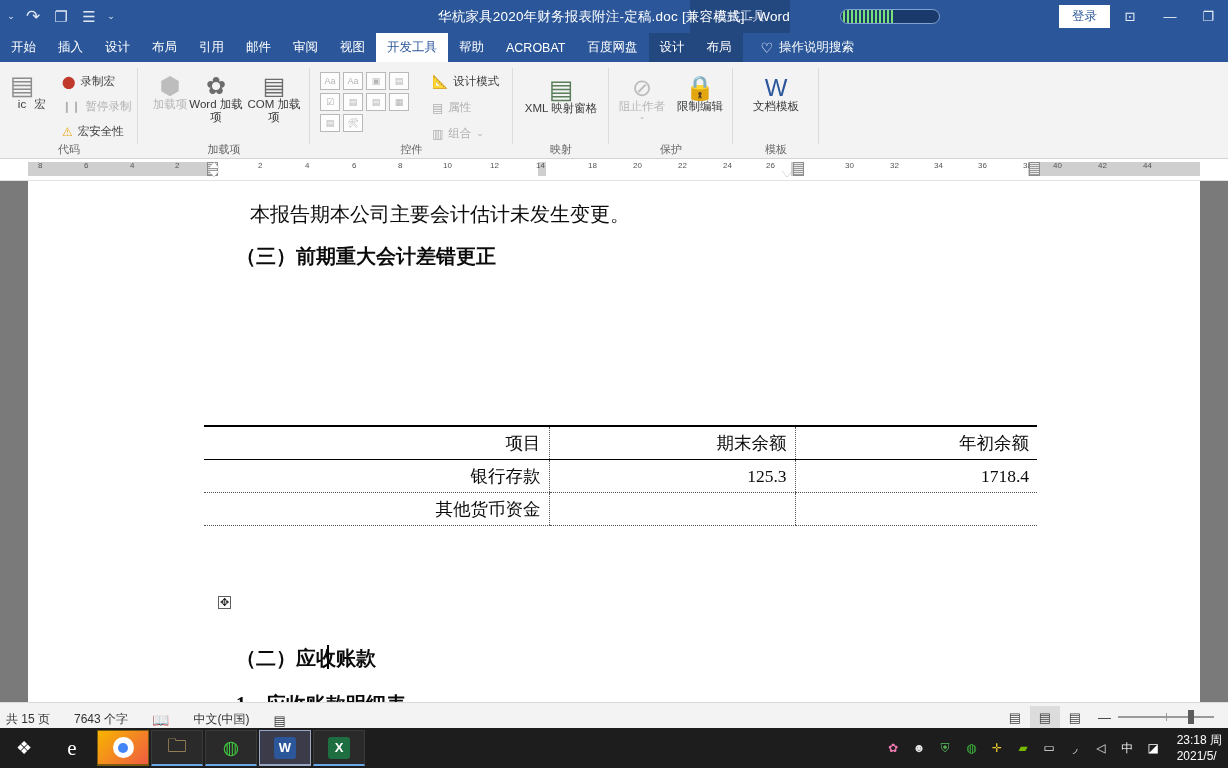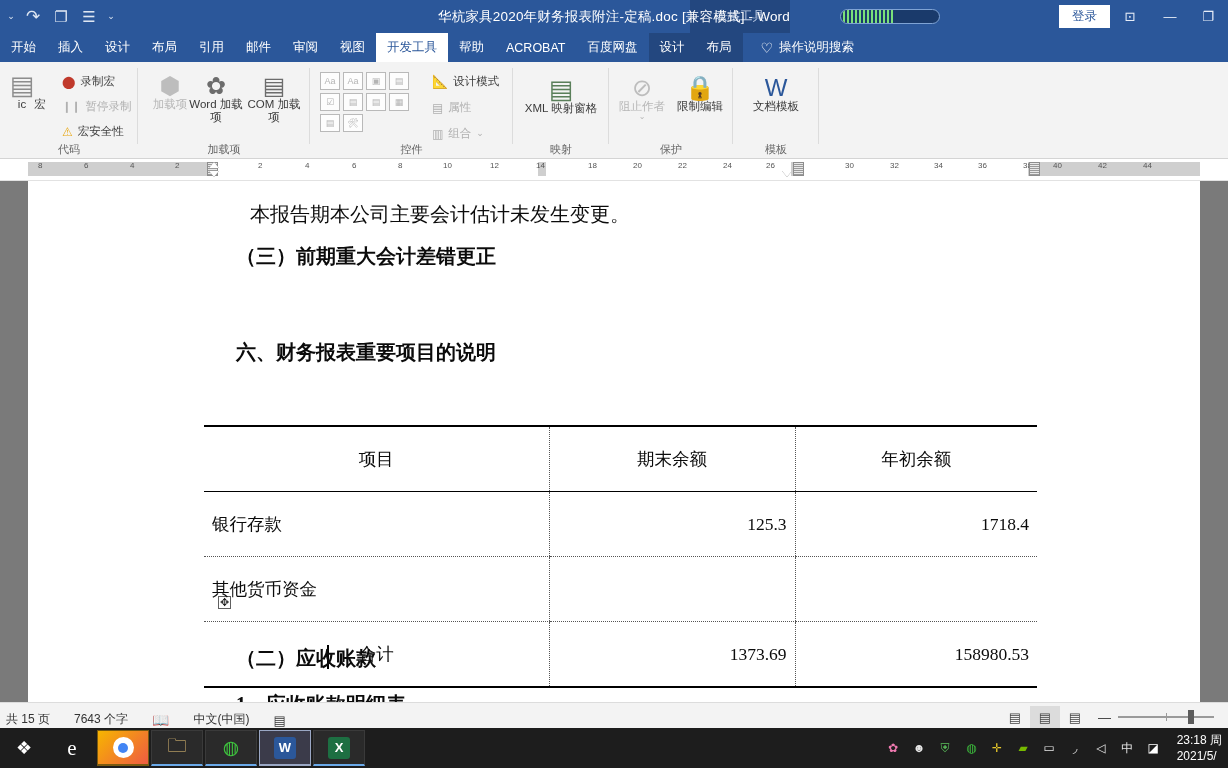--- a/index.html
+++ b/index.html
@@ -135,21 +135,21 @@
     color: #0b0b0b; white-space: nowrap;
   }
   .doc-p.body { font-size: 20px; }
   .doc-p.head { font-size: 20px; font-weight: bold; }
 
   table.ftable {
     position: absolute; left: 176px; top: 244px; width: 833px;
     border-collapse: collapse;
     font-family: "Liberation Serif", "DejaVu Serif", serif; font-size: 17.5px; color: #0b0b0b;
   }
-  table.ftable td, table.ftable th { font-weight: normal; padding: 20px 8px; height: 32px; }
+  table.ftable td, table.ftable th { font-weight: normal; padding: 4px 8px; height: 32px; text-align: right; }
   .bd-top-thick { border-top: 2.5px solid #000; }
   .bd-bot-thick { border-bottom: 2.5px solid #000; }
   .bd-bot-thin  { border-bottom: 1px solid #000; }
   .bd-dotrow td { border-bottom: 1px dotted #555; }
   .vdot { border-left: 1px dotted #555; }
   .c-center { text-align: center; }
   .c-right { text-align: right; }
   .c-left { text-align: left; }
 
   .tbl-handle {
@@ -401,46 +401,40 @@
     <div class="tabstop" style="left:793px;"></div>
     <div class="indent-h" style="left:782px; top:12px; border-top:6px solid #fff; filter:drop-shadow(0 0 0.6px #555);"></div>
     <div class="tabstop" style="left:1029px;"></div>
   </div>
 
   <div class="docarea">
     <div class="page">
 
       <div class="doc-p head" style="left:208px; top:62px;">（三）前期重大会计差错更正</div>
       <div class="doc-p body" style="left:222px; top:20px;">本报告期本公司主要会计估计未发生变更。</div>
-      <div class="doc-p head" style="left:208px; top:158px;">六、财务报表重要项目的说明</div>
 
       <div class="tbl-handle">✥</div>
 
       <table class="ftable">
         <tbody>
             <tr class="bd-top-thick bd-bot-thin">
           <th class="c-center" style="width:345px;">项目</th>
           <th class="c-center vdot" style="width:246px;">期末余额</th>
           <th class="c-center vdot" style="width:242px;">年初余额</th>
         </tr>
         <tr class="bd-dotrow">
           <td class="c-left">银行存款</td>
           <td class="c-right vdot">125.3</td>
           <td class="c-right vdot">1718.4</td>
         </tr>
         <tr class="bd-dotrow">
           <td class="c-left">其他货币资金</td>
           <td class="c-right vdot"></td>
           <td class="c-right vdot"></td>
         </tr>
-        <tr class="bd-bot-thick">
-          <td class="c-center">合计</td>
-          <td class="c-right vdot">1373.69</td>
-          <td class="c-right vdot">158980.53</td>
-        </tr>
       </tbody>
         </table>
 
       <div class="caret"></div>
 
       <div class="doc-p head" style="left:208px; top:464px;">（二）应收账款</div>
       <div class="doc-p head" style="left:208px; top:510px; overflow:hidden; height:12px;">1．应收账款明细表</div>
     </div>
   </div>
 

